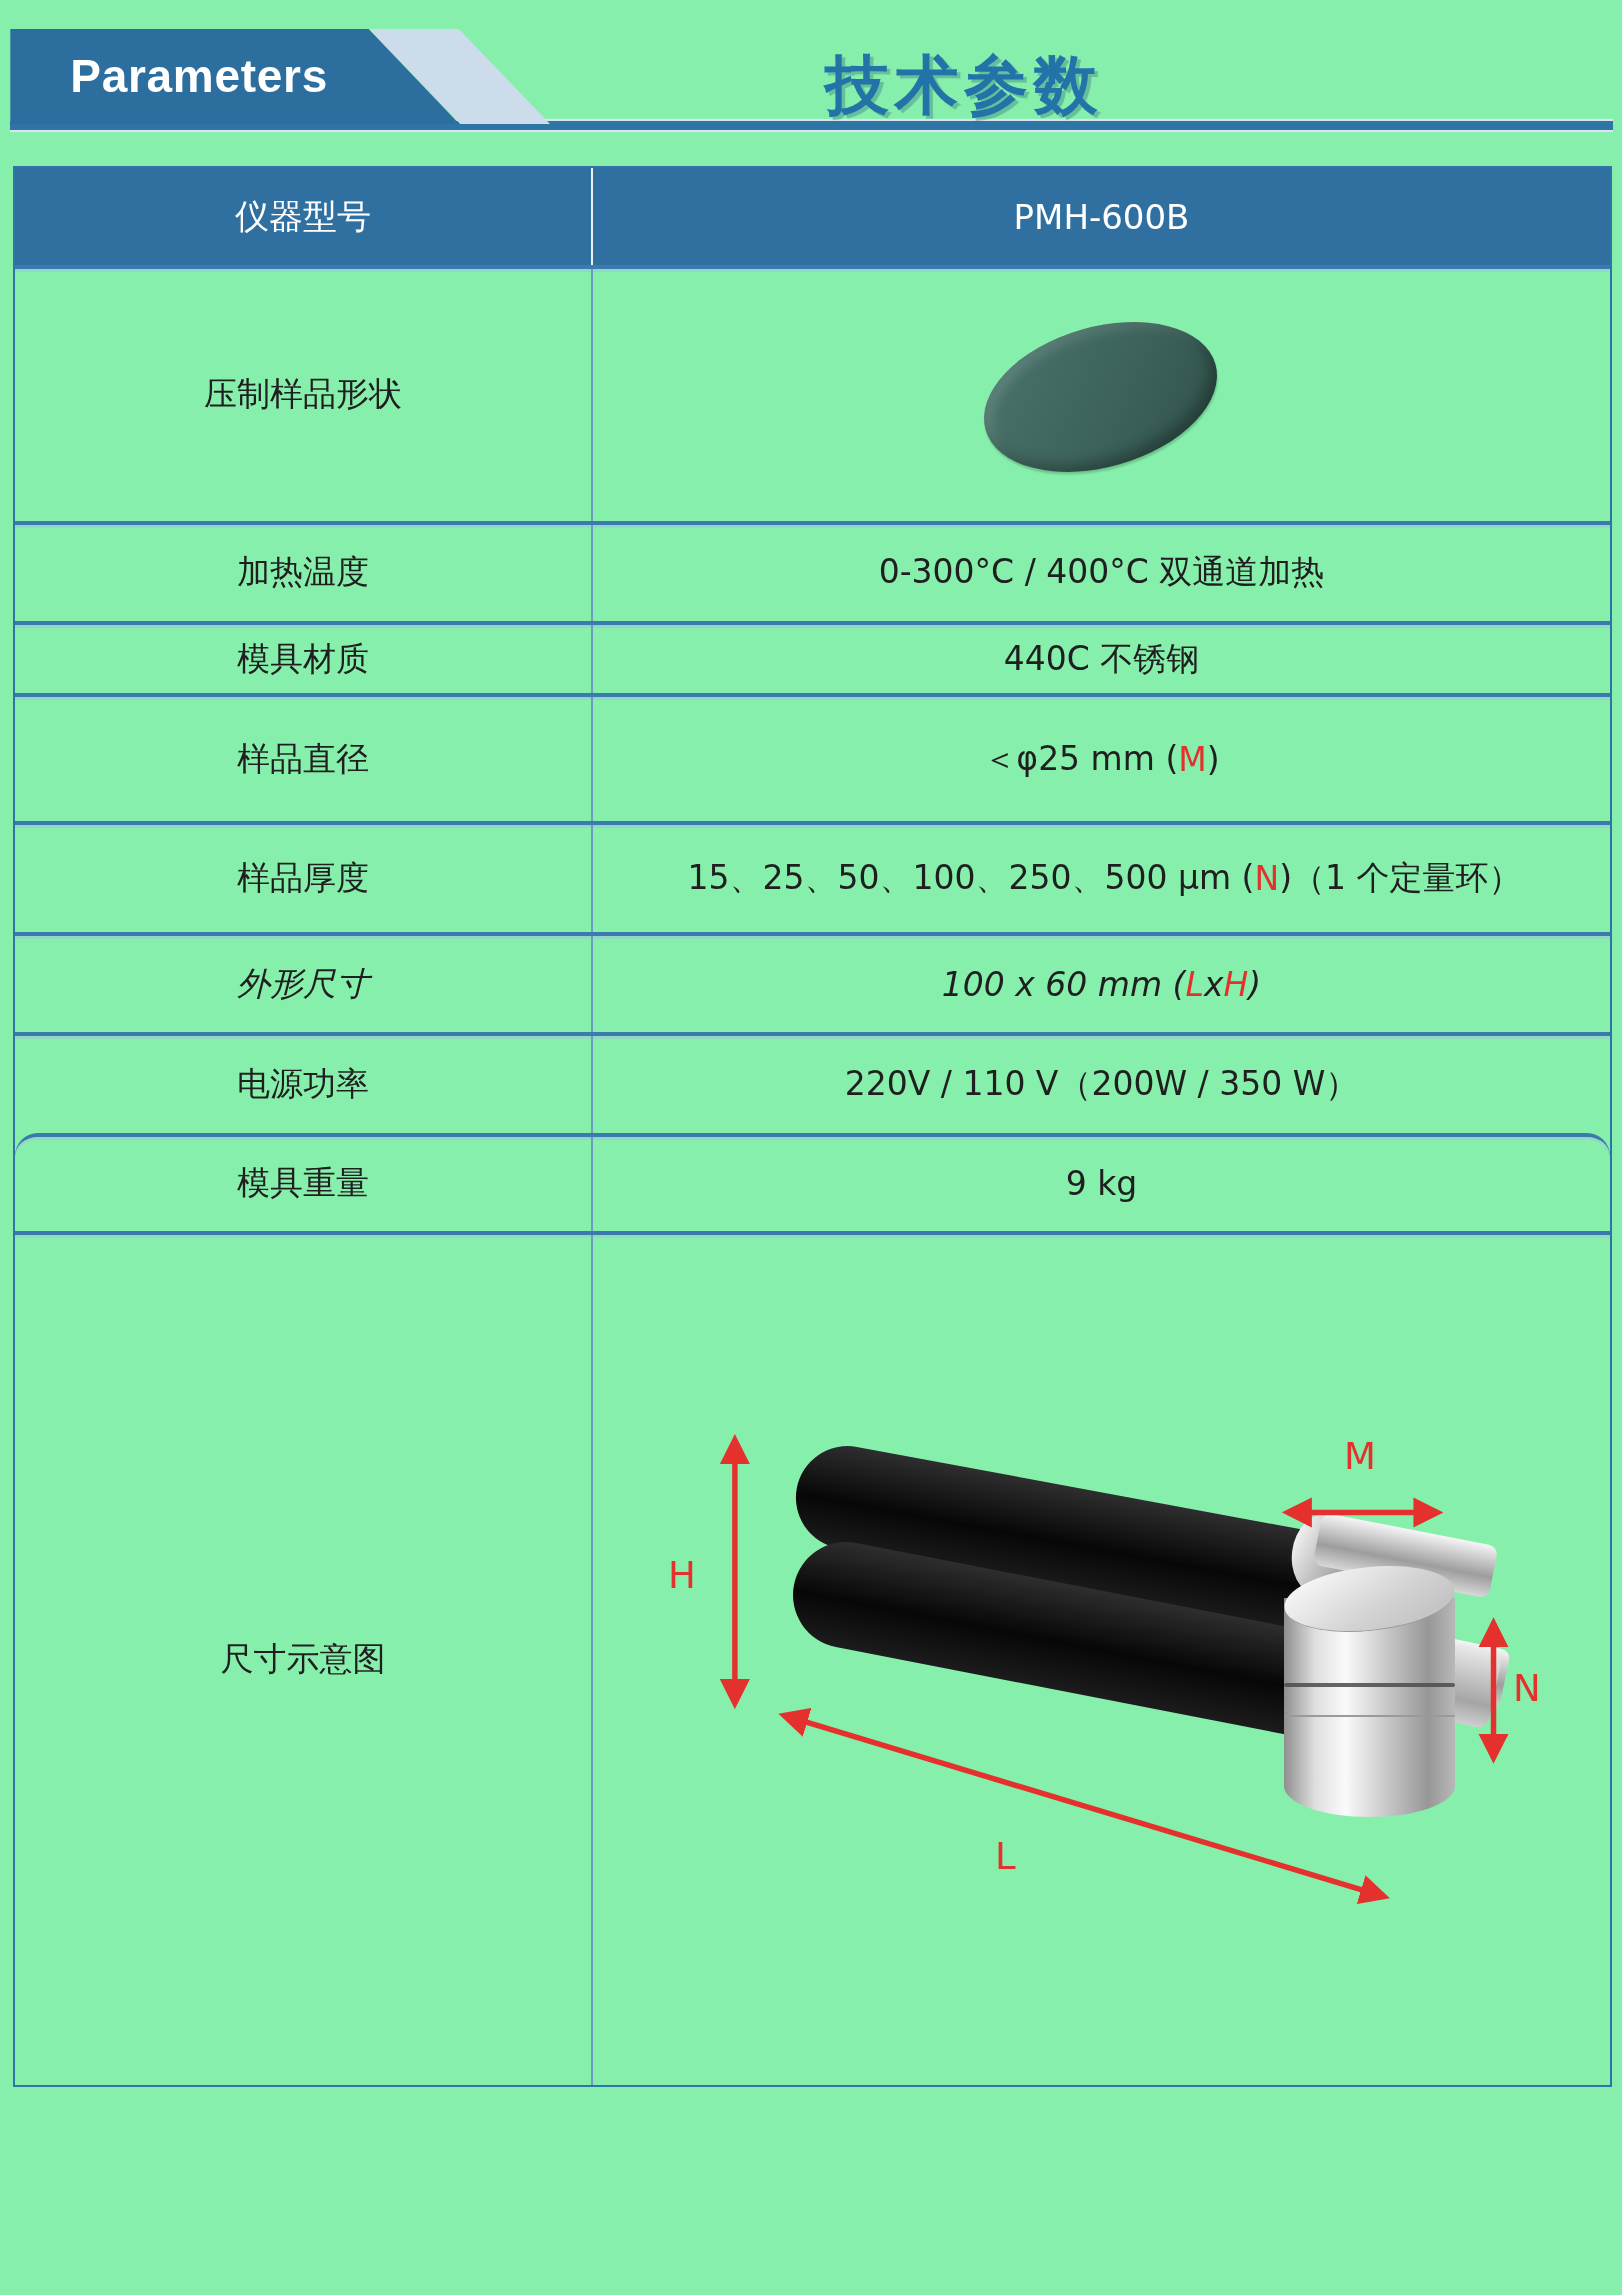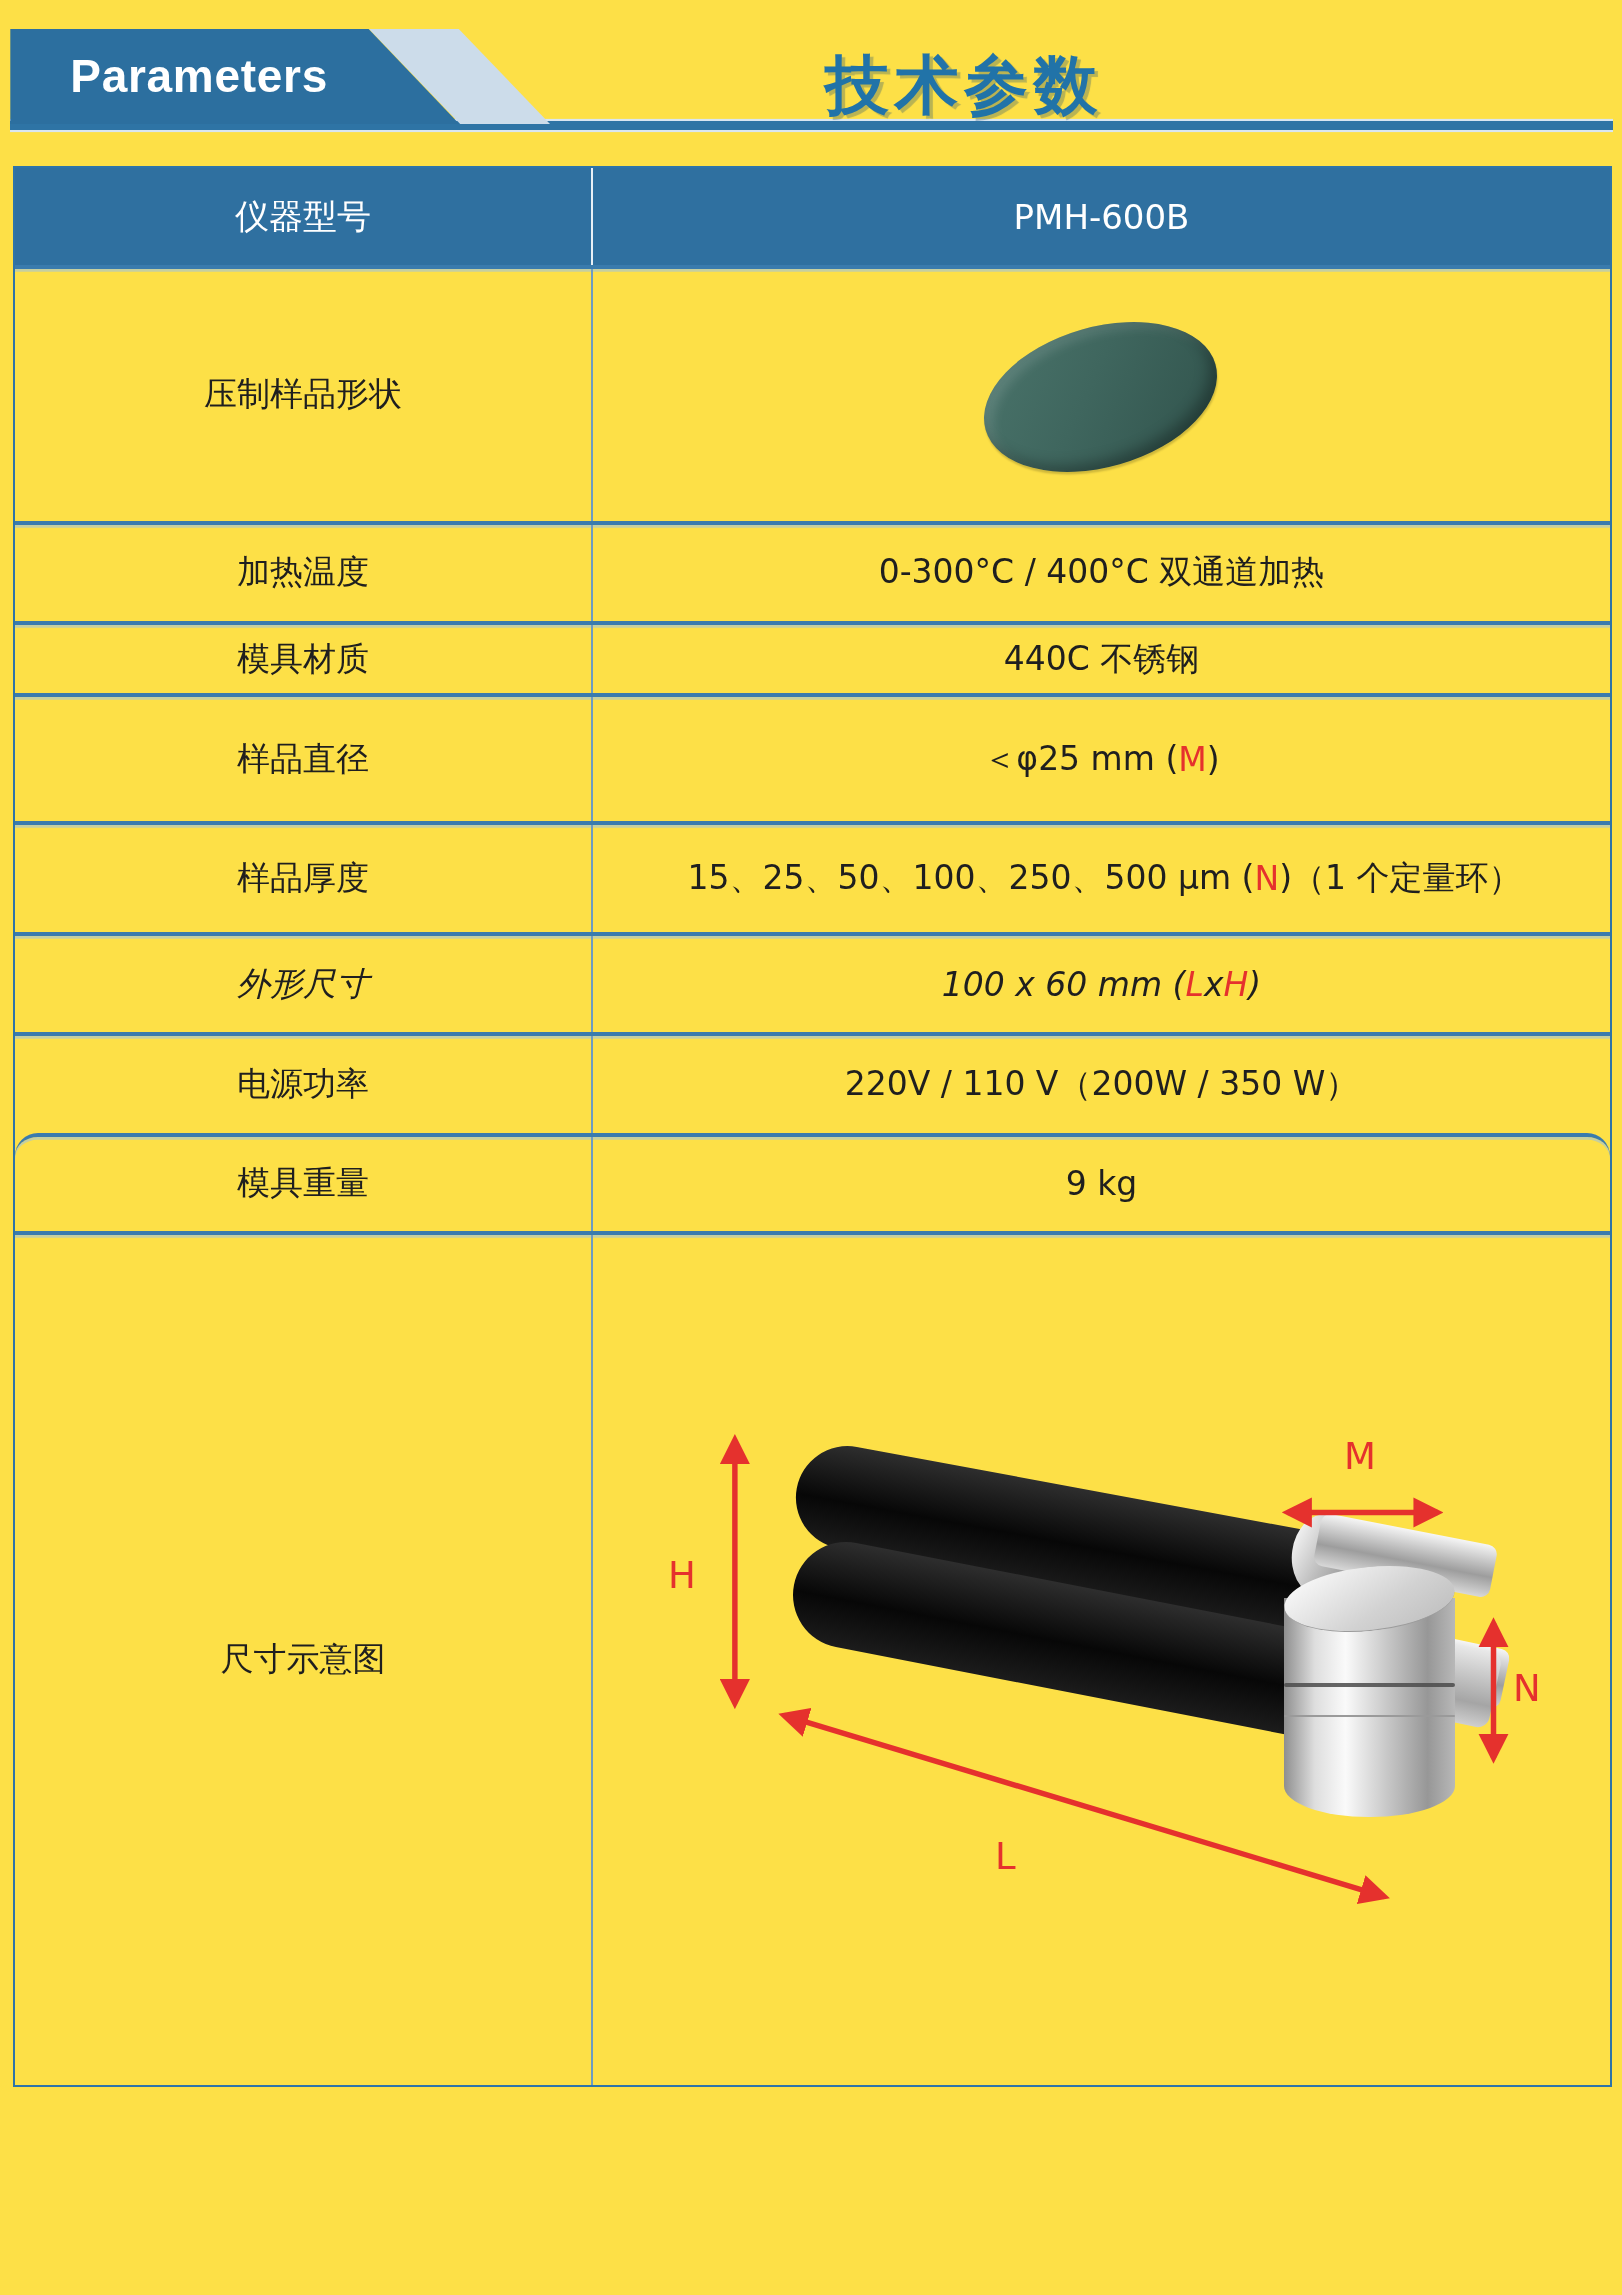--- a/index.html
+++ b/index.html
@@ -1,16 +1,16 @@
 <!DOCTYPE html>
 <html style="font-size:11px"><head>
 <meta charset="utf-8">
 <style>
   html,body{margin:0;padding:0;background:#ffffff;}
-  .page{position:relative;width:1623px;height:2295px;background:#fde047;overflow:hidden;
+  .page{position:relative;width:1623px;height:2295px;background:#86efac;overflow:hidden;
         font-family:"DejaVu Sans",sans-serif;}
 
   
   .header-rule{position:absolute;left:10.3px;top:121px;width:1603px;height:9px;background:#2e74a5;
                box-shadow:0 2.1px 0 #d9e6f1,0 -2.1px 0 #d9e6f1;}
   .banner-blue{position:absolute;left:10.3px;top:29px;width:449px;height:95px;background:#2c6f9f;
                clip-path:polygon(0 0,79.8% 0,100% 100%,0 100%);z-index:3;}
   .banner-blue span{position:absolute;left:60px;top:0;line-height:95px;color:#ffffff;
                font-size:46px;font-weight:bold;font-family:"Liberation Sans",sans-serif;letter-spacing:0.7px;}
   .banner-light{position:absolute;left:369px;top:29px;width:181px;height:95px;background:#ccdcea;

